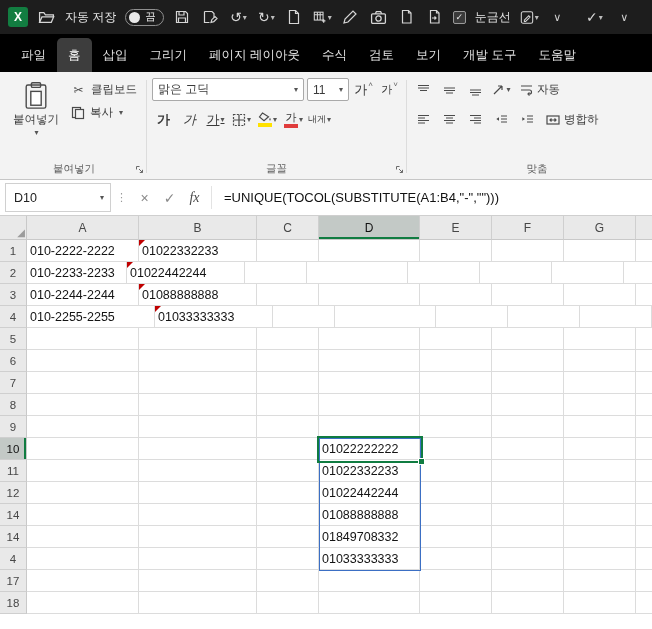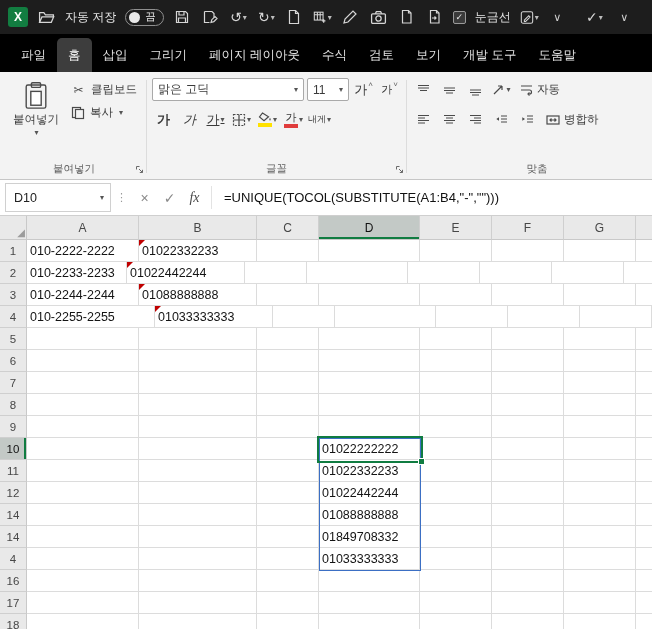--- a/index.html
+++ b/index.html
@@ -598,31 +598,20 @@
         <div class="g-cell" style="width: 112px;"></div>
         <div class="g-cell" style="width: 118px;"></div>
         <div class="g-cell" style="width: 62px;"></div>
         <div class="g-cell" style="width: 101px;">01033333333</div>
         <div class="g-cell" style="width: 72px;"></div>
         <div class="g-cell" style="width: 72px;"></div>
         <div class="g-cell" style="width: 72px;"></div>
         <div class="g-cell" style="width: 40px;"></div>
       </div>
       <div class="g-row">
-        <div class="g-rowhead" style="width: 27px;">16</div>
-        <div class="g-cell" style="width: 112px;"></div>
-        <div class="g-cell" style="width: 118px;"></div>
-        <div class="g-cell" style="width: 62px;"></div>
-        <div class="g-cell" style="width: 101px;"></div>
-        <div class="g-cell" style="width: 72px;"></div>
-        <div class="g-cell" style="width: 72px;"></div>
-        <div class="g-cell" style="width: 72px;"></div>
-        <div class="g-cell" style="width: 40px;"></div>
-      </div>
-      <div class="g-row">
         <div class="g-rowhead" style="width: 27px;">17</div>
         <div class="g-cell" style="width: 112px;"></div>
         <div class="g-cell" style="width: 118px;"></div>
         <div class="g-cell" style="width: 62px;"></div>
         <div class="g-cell" style="width: 101px;"></div>
         <div class="g-cell" style="width: 72px;"></div>
         <div class="g-cell" style="width: 72px;"></div>
         <div class="g-cell" style="width: 72px;"></div>
         <div class="g-cell" style="width: 40px;"></div>
       </div>

